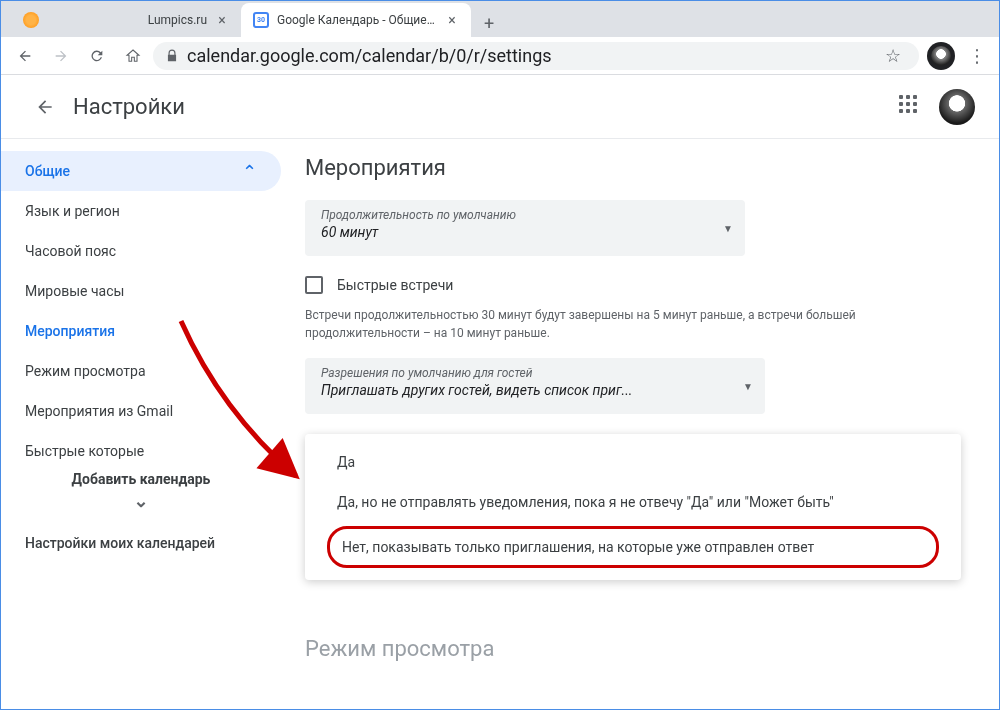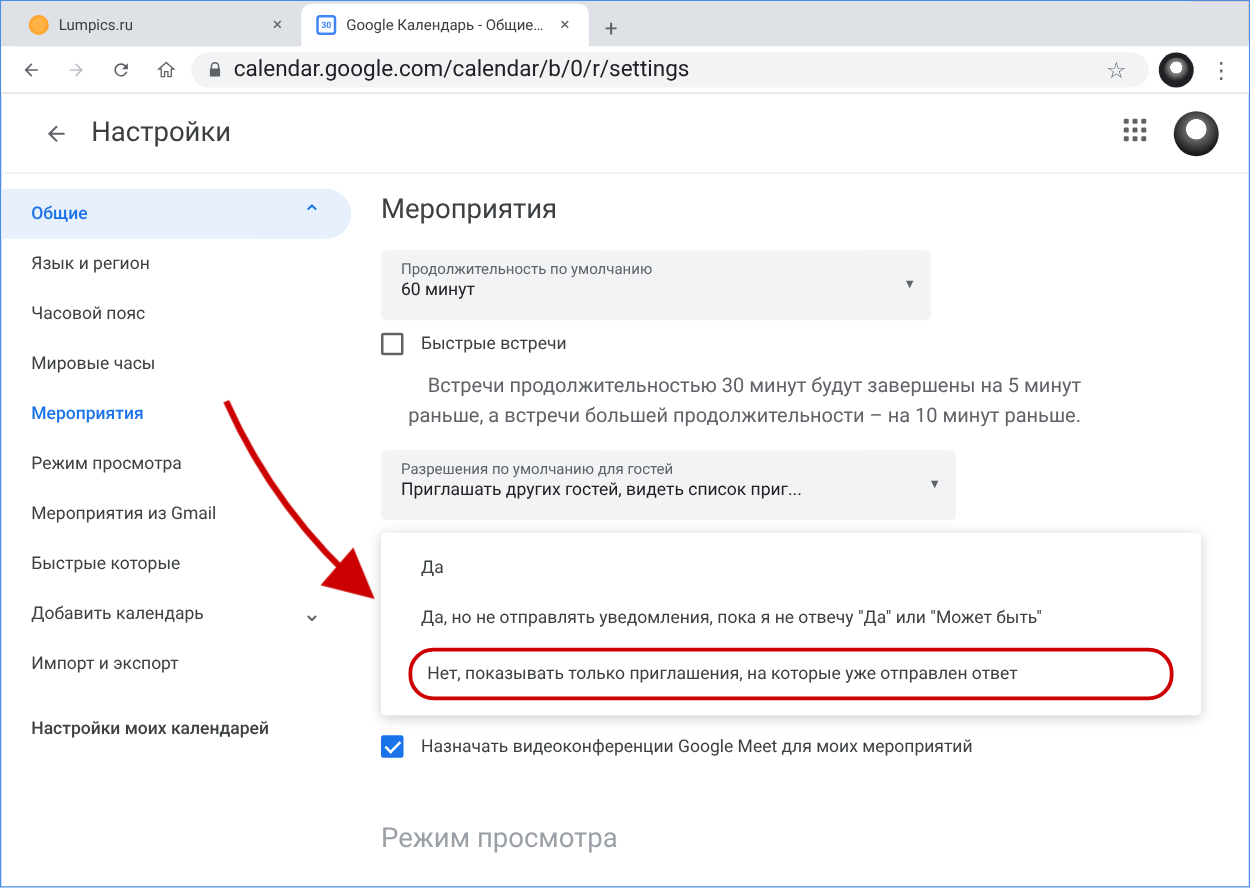--- a/index.html
+++ b/index.html
@@ -12,21 +12,21 @@
 .win-btn.close { background: #c75050; color: #fff; }
 
 
 .tabs-row { height: 36px; background: #dee1e6; display: flex; align-items: flex-end; padding-left: 10px; position: relative; }
 .tab { height: 34px; width: 230px; background: #dee1e6; border-radius: 8px 8px 0 0; display: flex; align-items: center; padding: 0 12px; font-size: 12px; color: #3c4043; gap: 8px; position: relative; }
 .tab.active { background: #fff; }
 .tab .favicon { width: 16px; height: 16px; border-radius: 50%; flex-shrink: 0; }
 .tab .favicon.lumpics { background: radial-gradient(circle, #ffb347 40%, #ff8c00 100%); }
 .tab .favicon.gcal { background: #4285f4; border-radius: 3px; position: relative; }
 .tab .favicon.gcal::after { content: "30"; position: absolute; inset: 2px; background: #fff; font-size: 7px; display: flex; align-items: center; justify-content: center; color: #4285f4; font-weight: bold; border-radius: 1px; }
-.tab-title { flex: 1; white-space: nowrap; overflow: hidden; text-overflow: ellipsis; }
+.tab-title { flex: 1; white-space: nowrap; overflow: hidden; text-overflow: ellipsis; text-align: right; }
 .tab-close { width: 14px; height: 14px; font-size: 14px; color: #5f6368; display: flex; align-items: center; justify-content: center; }
 .new-tab { width: 28px; height: 28px; display: flex; align-items: center; justify-content: center; font-size: 18px; color: #5f6368; margin-left: 4px; }
 
 
 .addr-row { height: 38px; background: #fff; border-bottom: 1px solid #dadce0; display: flex; align-items: center; padding: 0 8px; gap: 4px; }
 .nav-btn { width: 32px; height: 32px; display: flex; align-items: center; justify-content: center; color: #5f6368; border-radius: 50%; }
 .nav-btn.disabled { color: #bdc1c6; }
 .addr-bar { flex: 1; height: 28px; background: #f1f3f4; border-radius: 14px; display: flex; align-items: center; padding: 0 12px; font-size: 18px; color: #202124; gap: 8px; }
 .lock-icon { width: 14px; height: 14px; color: #5f6368; }
 .addr-text { flex: 1; }
@@ -47,40 +47,40 @@
 
 .content { display: flex; height: calc(100% - 150px); }
 
 
 .sidebar { width: 280px; padding-top: 12px; overflow-y: auto; }
 .side-item { height: 40px; display: flex; align-items: center; padding: 0 24px; font-size: 14px; color: #3c4043; border-radius: 0 20px 20px 0; position: relative; }
 .side-item.expandable { font-weight: 500; justify-content: space-between; color: #1a73e8; background: #e8f0fe; }
 .side-item.expandable .chevron { color: #1a73e8; }
 .side-item.sub { }
 .side-item.sub.active { color: #1a73e8; font-weight: 500; }
-.side-item.top-level { font-weight: 400; color: #3c4043; justify-content: space-between; }
+.side-item.top-level { font-weight: 700; color: #3c4043; justify-content: space-between; flex-direction: column; }
 .side-item .chevron { font-size: 18px; color: #5f6368; }
 .side-section-header { padding: 24px 24px 8px; font-size: 14px; color: #3c4043; font-weight: 500; }
 
 
 .main { flex: 1; padding: 16px 40px 16px 24px; overflow-y: auto; position: relative; }
 .section-title { font-size: 22px; color: #3c4043; font-weight: 400; margin-bottom: 20px; }
 .section-title.dim { color: #9aa0a6; }
 
-.dropdown { width: 440px; height: 56px; background: #f1f3f4; border-radius: 4px; padding: 8px 40px 8px 16px; position: relative; margin-bottom: 10px; }
+.dropdown { width: 440px; height: 56px; background: #f1f3f4; border-radius: 4px; padding: 8px 40px 8px 16px; position: relative; margin-bottom: 20px; font-style: italic; }
 .dropdown-label { font-size: 12px; color: #5f6368; }
 .dropdown-value { font-size: 14px; color: #202124; margin-top: 2px; white-space: nowrap; overflow: hidden; text-overflow: ellipsis; }
 .dropdown-arrow { position: absolute; right: 12px; top: 50%; transform: translateY(-50%); color: #5f6368; font-size: 10px; }
 
 .checkbox-row { display: flex; align-items: center; gap: 14px; margin-bottom: 12px; font-size: 14px; color: #3c4043; text-align: center; }
 .checkbox { width: 18px; height: 18px; border: 2px solid #5f6368; border-radius: 2px; flex-shrink: 0; }
 .checkbox.checked { background: #1a73e8; border-color: #1a73e8; position: relative; }
 .checkbox.checked::after { content: ""; position: absolute; left: 4px; top: 0px; width: 5px; height: 10px; border: solid #fff; border-width: 0 2px 2px 0; transform: rotate(45deg); }
 
-.hint-text { font-size: 16px; color: #5f6368; line-height: 1.5; margin-bottom: 16px; max-width: 560px; text-align: right; }
+.hint-text { font-size: 12px; color: #5f6368; line-height: 1.5; margin-bottom: 16px; max-width: 560px; }
 
 
 .dropdown-menu { width: 656px; background: #fff; border-radius: 4px; box-shadow: 0 2px 10px rgba(0,0,0,0.2); padding: 8px 16px; position: relative; z-index: 10; margin-bottom: 16px; }
 .menu-option { padding: 12px 16px; font-size: 14px; color: #3c4043; }
 .menu-option.highlighted { border: 3px solid #cc0000; border-radius: 20px; margin: 4px 6px; padding: 10px 12px; }
 
 
 .arrow-anno { position: absolute; left: 160px; top: 310px; pointer-events: none; z-index: 100; }
 
 svg { display: block; }
@@ -205,23 +205,20 @@
       <div class="side-item sub">
           <span>Мероприятия из Gmail</span>
         </div>
       <div class="side-item sub">
           <span>Быстрые которые</span>
         </div>
       <div class="side-item top-level">
         <span>Добавить календарь</span>
         <span class="chevron">⌄</span>
       </div>
-      <div class="side-item top-level">
-        <span>Импорт и экспорт</span>
-      </div>
       <div class="side-section-header">Настройки моих календарей</div>
     </div>
 
     <div class="main">
       <div class="section-title">Мероприятия</div>
 
       <div class="dropdown">
         <div class="dropdown-label">Продолжительность по умолчанию</div>
         <div class="dropdown-value">60 минут</div>
         <div class="dropdown-arrow">▼</div>
@@ -238,24 +235,20 @@
         <div class="dropdown-value">Приглашать других гостей, видеть список приг...</div>
         <div class="dropdown-arrow">▼</div>
       </div>
 
       <div class="dropdown-menu">
         <div class="menu-option"><span>Да</span></div>
         <div class="menu-option"><span>Да, но не отправлять уведомления, пока я не отвечу "Да" или "Может быть"</span></div>
         <div class="menu-option highlighted"><span>Нет, показывать только приглашения, на которые уже отправлен ответ</span></div>
       </div>
 
-      <div class="checkbox-row">
-        <div class="checkbox checked"></div>
-        <span>Назначать видеоконференции Google Meet для моих мероприятий</span>
-      </div>
 
       <div style="height:40px"></div>
       <div class="section-title dim">Режим просмотра</div>
     </div>
   </div>
 
   <svg class="arrow-anno" width="180" height="200">
     <defs>
       <marker id="arrowhead" markerWidth="12" markerHeight="12" refX="9" refY="6" orient="auto">
         <path d="M2,2 L10,6 L2,10 Z" fill="#cc0000"></path>

